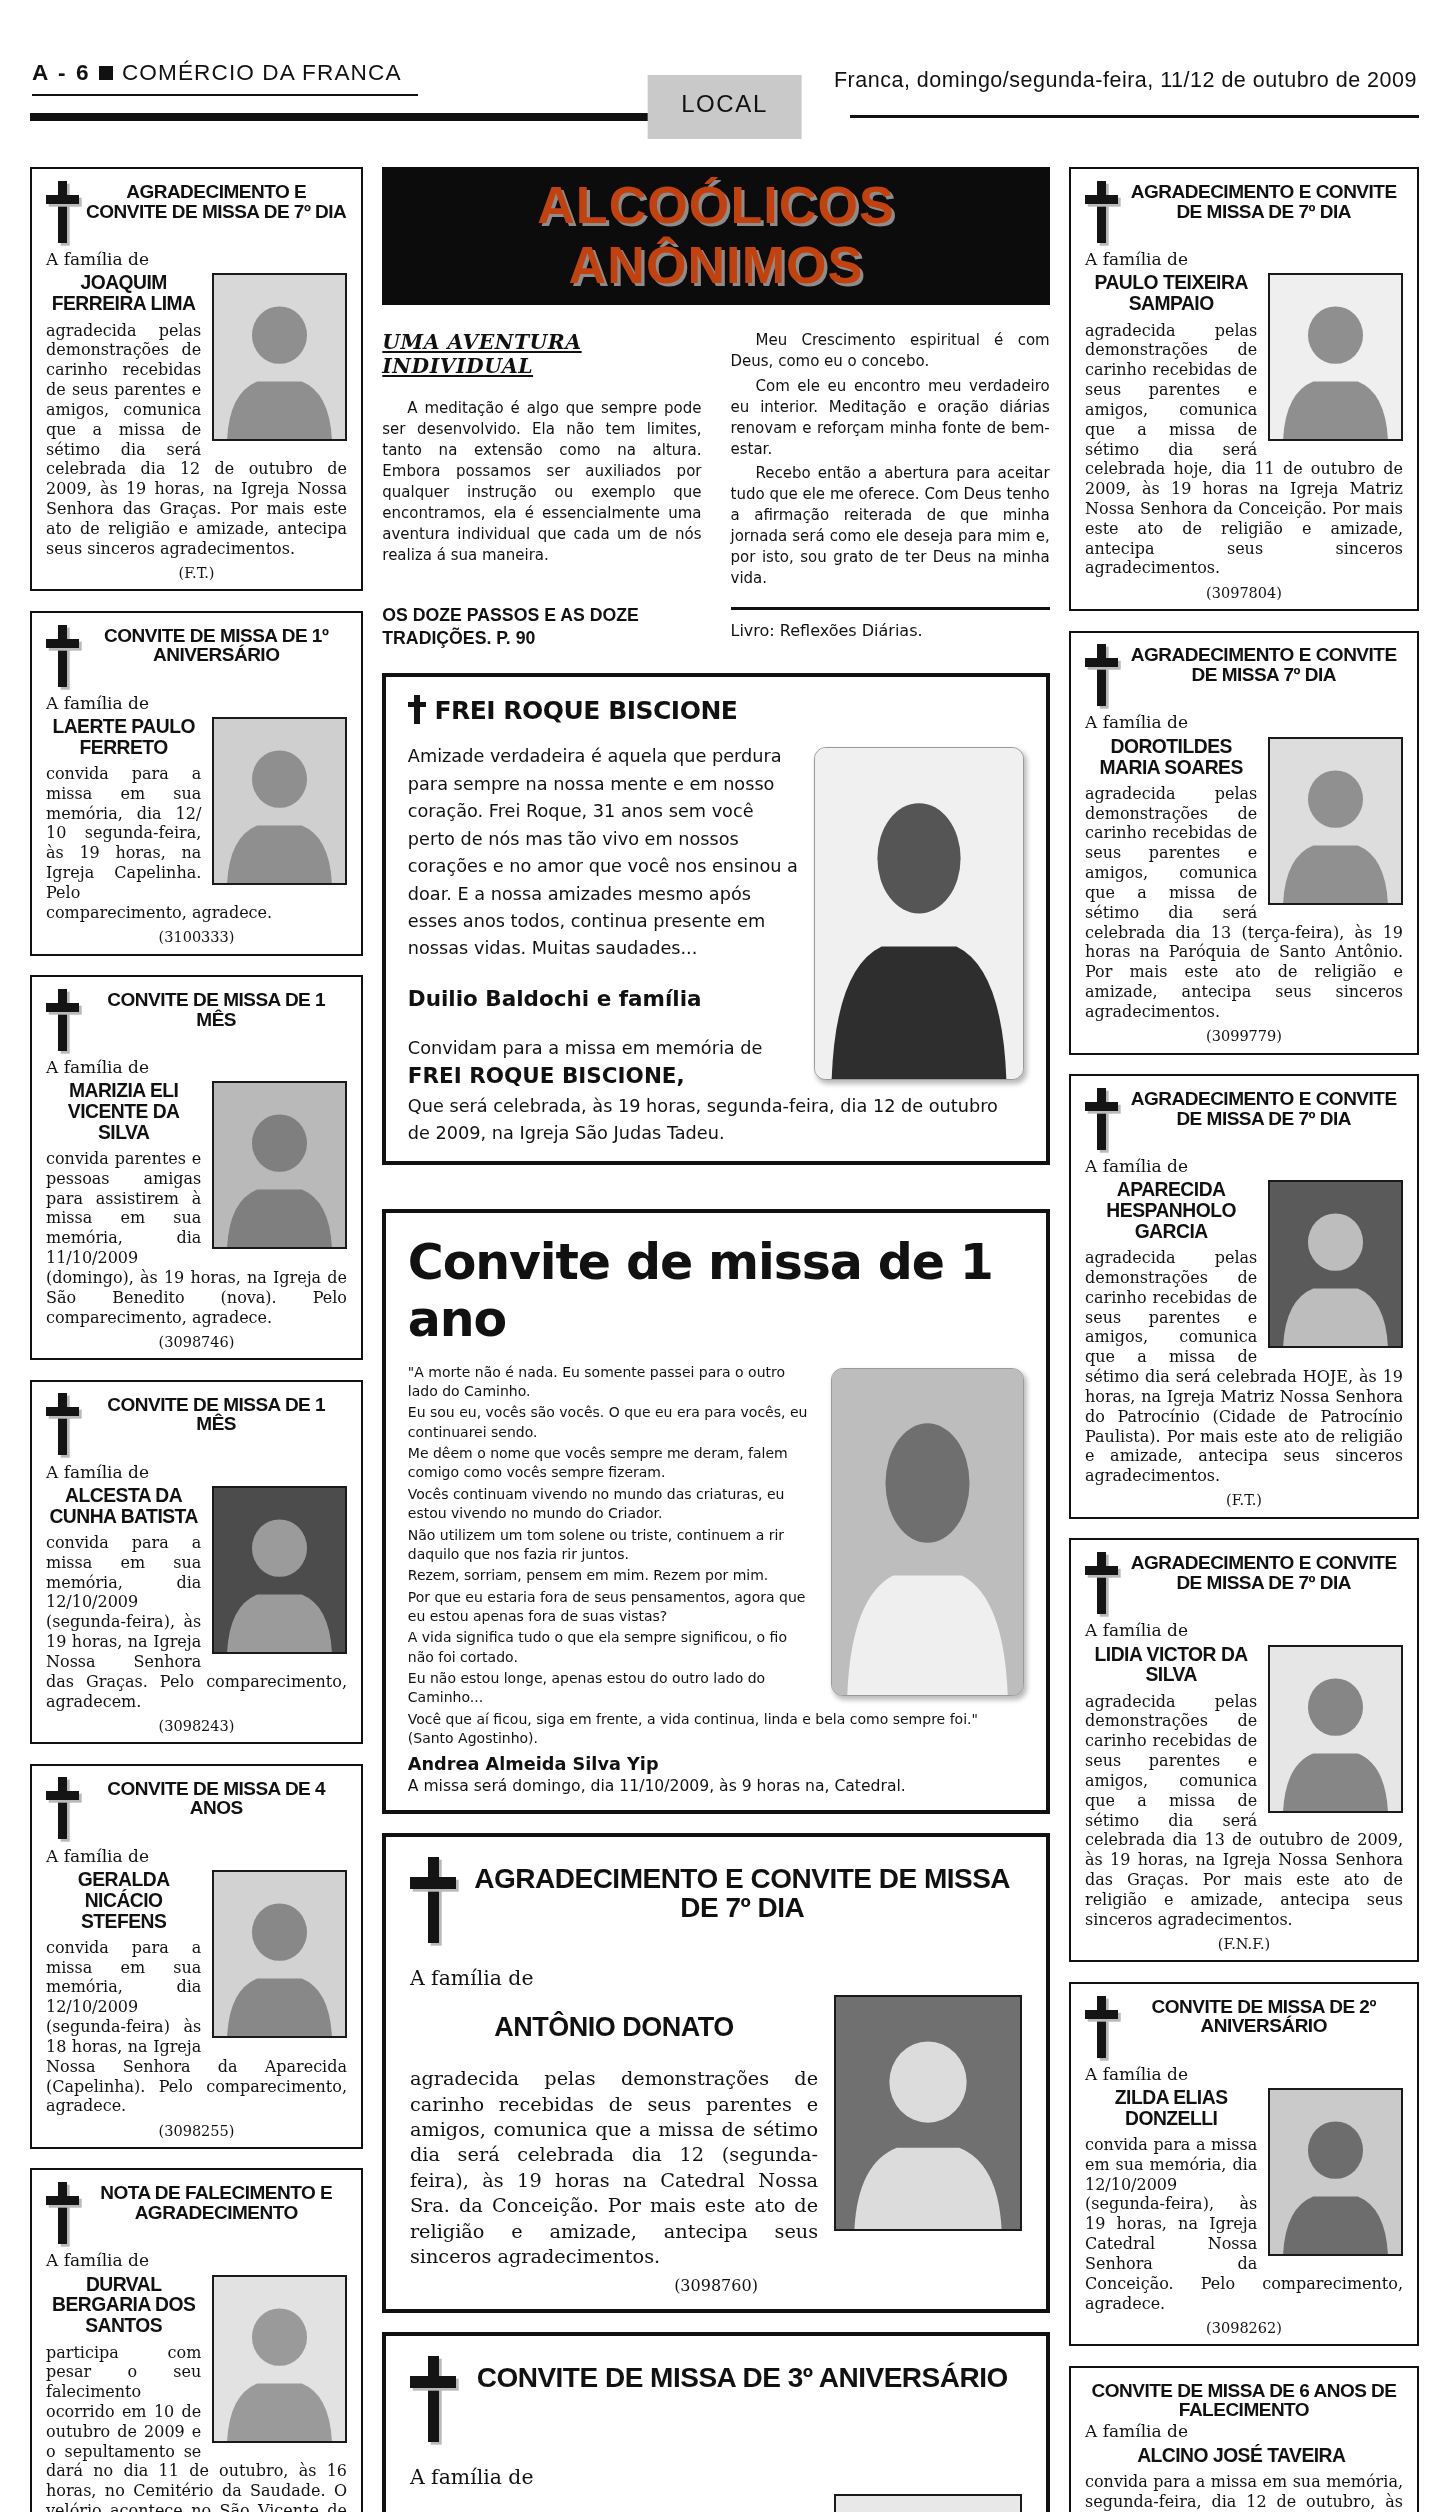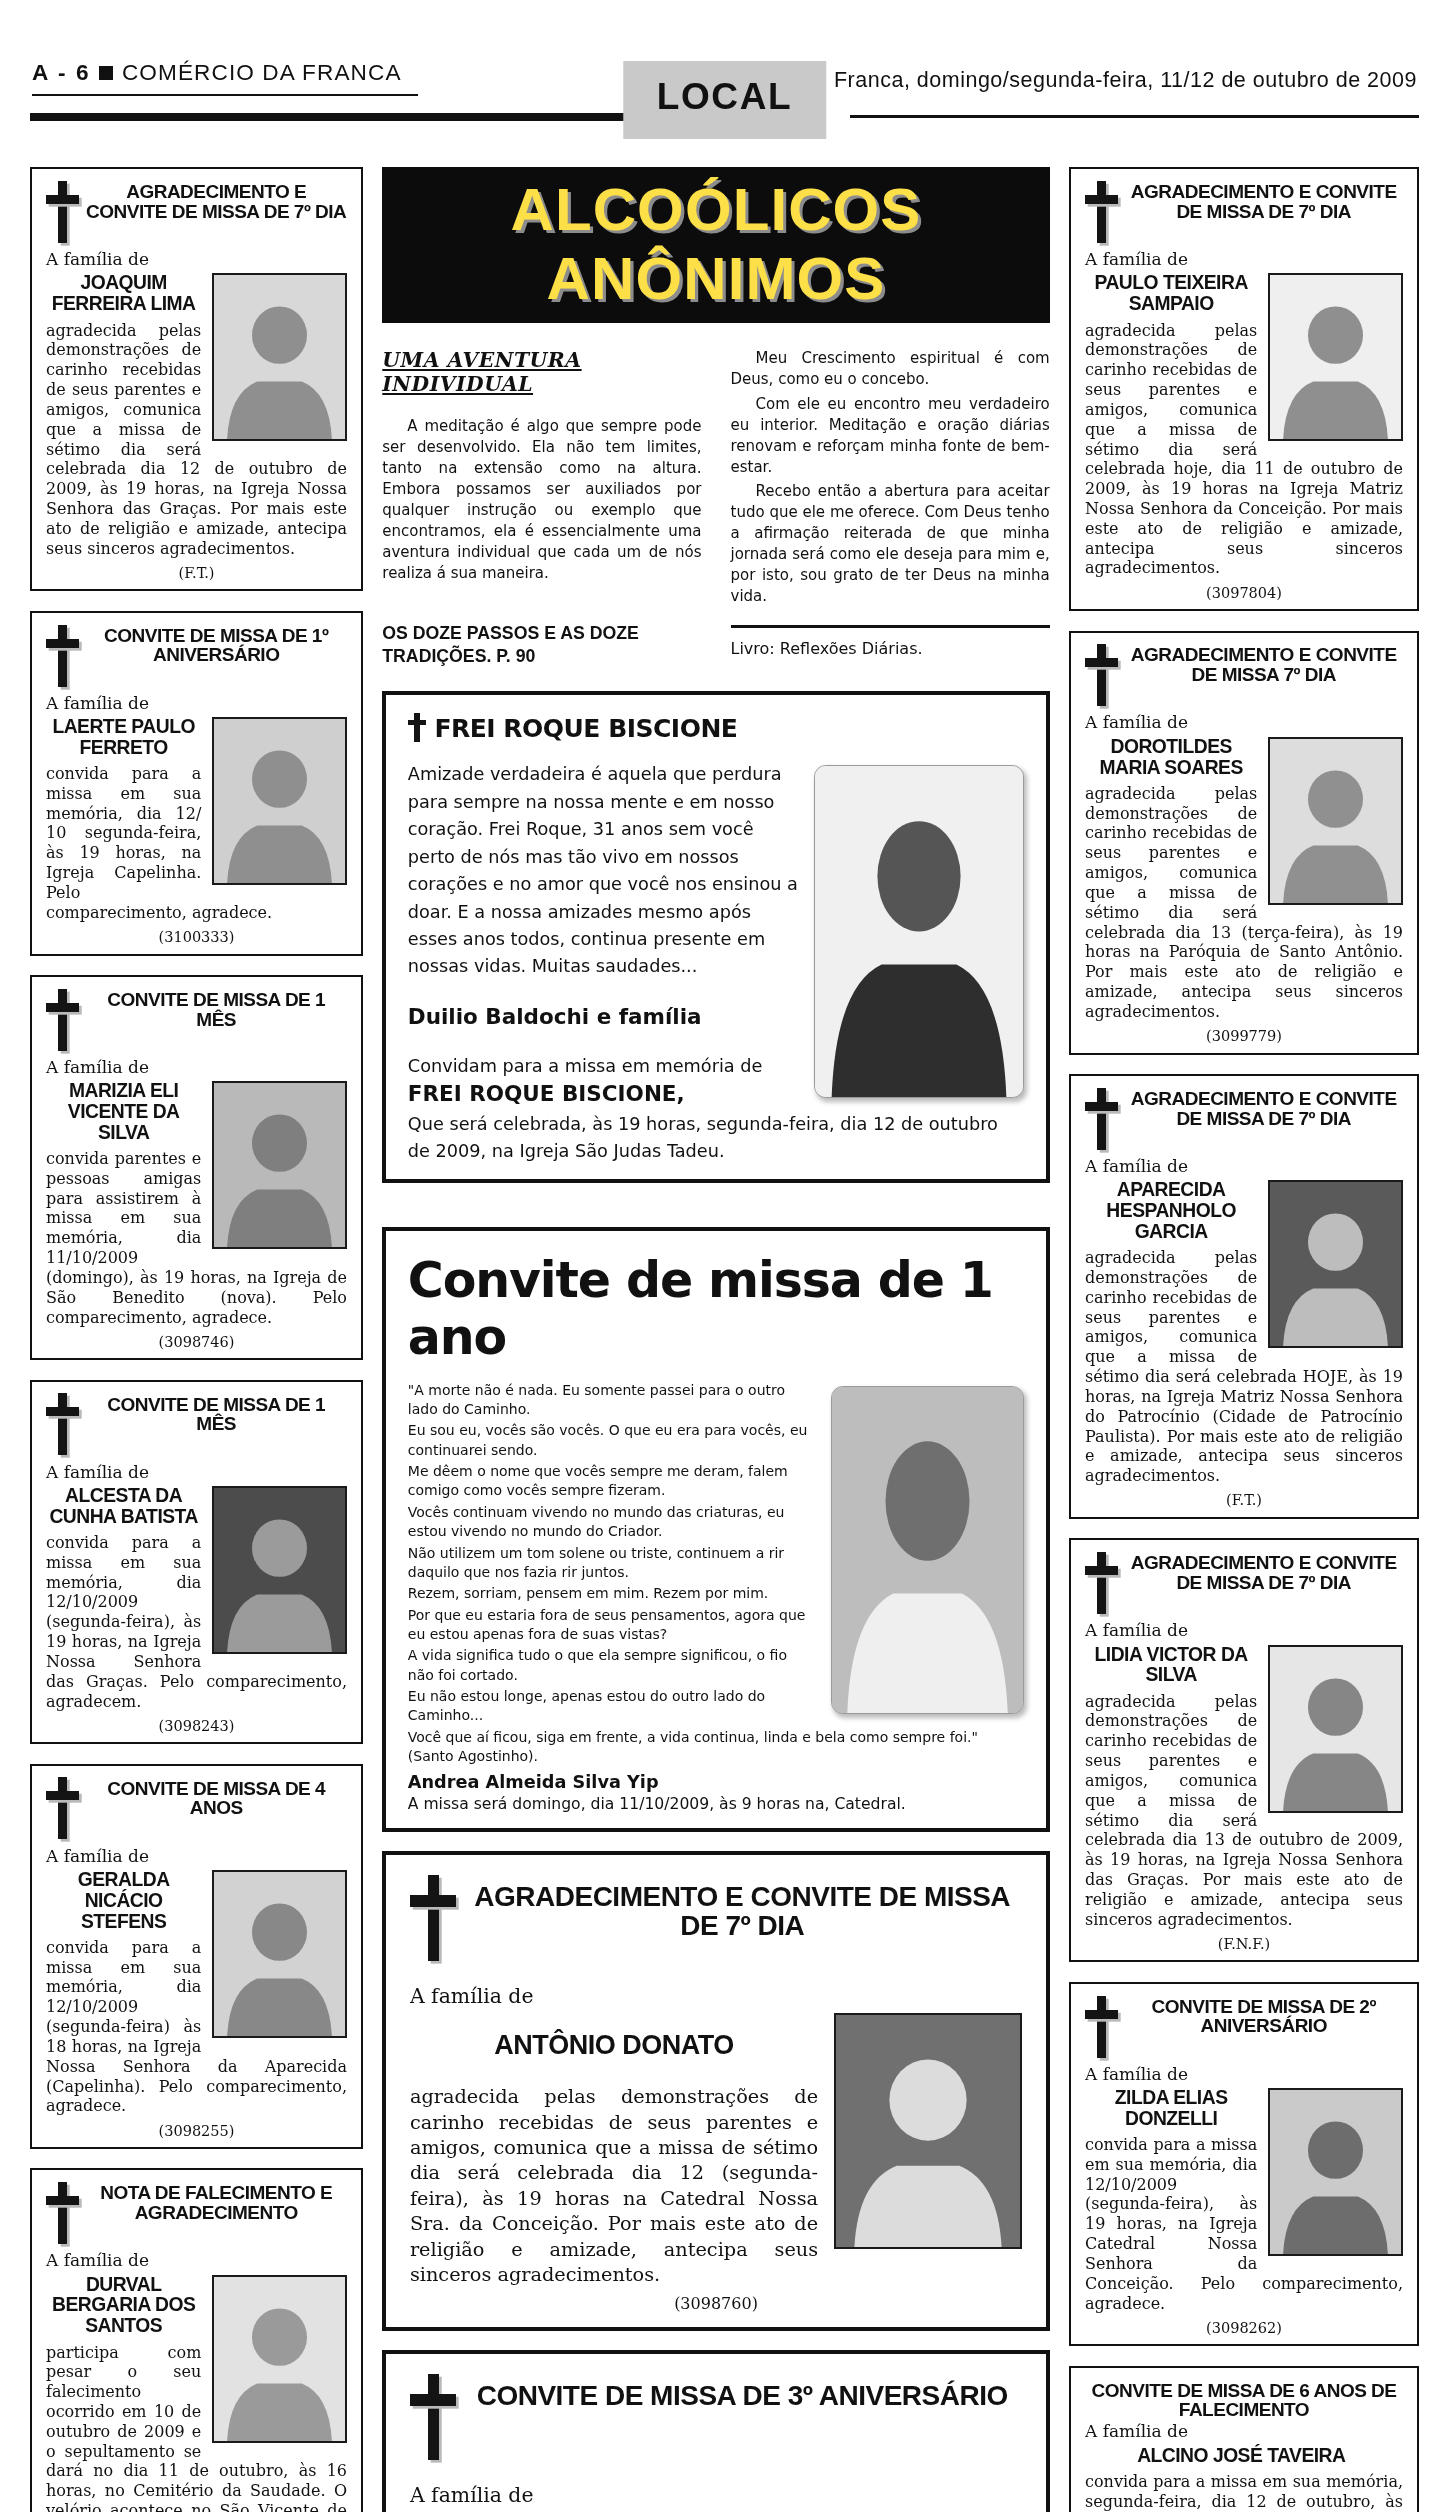--- a/index.html
+++ b/index.html
@@ -17,21 +17,21 @@
     font-family:"Liberation Sans", sans-serif; font-size:22.6px; letter-spacing:1.1px;
     border-bottom:2.1px solid #111; padding:0 16px 8.6px 0; }
   .hdr-left .ed { font-weight:bold; letter-spacing:2.1px; }
   .sq { width:14px; height:14px; background:#111; display:inline-block; }
   .hdr-date { position:absolute; right:2.1px; bottom:28px; font-family:"Liberation Sans", sans-serif;
     font-size:21.5px; letter-spacing:0.5px; }
   .rule-l { position:absolute; bottom:0; left:0; width:47%; height:8.6px; background:#111; }
   .rule-r { position:absolute; bottom:3.2px; right:0; width:41%; height:2.7px; background:#111; }
   .tab { position:absolute; left:50%; transform:translateX(-50%); bottom:-18px;
     background:#c9c9c9; padding:15px 34px 21.5px; font-family:"Liberation Sans", sans-serif;
-    font-weight:bold; font-size:37px; letter-spacing:1.6px; }
+    font-weight:normal; font-size:24px; letter-spacing:1.6px; }
 
   
   .cols { display:flex; gap:19.3px; margin-top:46px; align-items:stretch; }
   .col { display:flex; flex-direction:column; gap:19.3px; }
   .col-left  { width:333px; flex:none; }
   .col-center{ flex:1; }
   .col-right { width:350px; flex:none; }
 
   
   .notice { border:2.7px solid #111; background:#fff; padding:11.8px 14px 8.6px; }
@@ -59,22 +59,22 @@
   .notice-big .cross::after { top:20.4px; width:46px; height:11.8px; }
   .notice-big .n-title { font-size:28px; margin-top:7.5px; }
   .notice-big .n-family { font-size:20.4px; margin-top:18px; }
   .notice-big .photo { width:188px; height:236px; margin:5.4px 0 7.5px 16px; }
   .notice-big .n-name { font-size:27px; margin:23.6px 0; }
   .notice-big .n-body { font-size:19.3px; line-height:1.32; }
   .notice-big .n-ref { font-size:16px; }
 
   
   .aa { padding-bottom:4.3px; }
-  .aa-banner { background:#0c0c0c; color:#fde047; text-align:center;
-     font-family:"Liberation Sans", sans-serif; font-weight:bold; font-size:60px;
+  .aa-banner { background:#0c0c0c; color:#c2410c; text-align:center;
+     font-family:"Liberation Sans", sans-serif; font-weight:bold; font-size:52px;
      letter-spacing:1.1px; padding:7.5px 3.2px 10.7px; text-shadow:3.2px 2.7px 0 #8c8c8c; }
   .aa-cols { display:flex; gap:29px; margin-top:25px; font-family:"DejaVu Sans", sans-serif; }
   .aa-col { flex:1; }
   .aa-title { font-family:"DejaVu Serif", serif; font-style:italic; font-weight:bold;
      font-size:20.4px; text-decoration:underline; margin:0 0 19.3px; letter-spacing:0.5px; }
   .aa-p { font-size:15px; line-height:1.4; text-align:justify; margin:0 0 3.2px; text-indent:25px; }
   .aa-foot { font-family:"Liberation Sans", sans-serif; font-weight:bold; font-size:17.7px;
      margin:38px 0 0; line-height:1.3; }
   .aa-rule { border-top:3.8px solid #111; margin:18px 0 10.7px; }
   .aa-book { font-size:16px; margin:0; }

